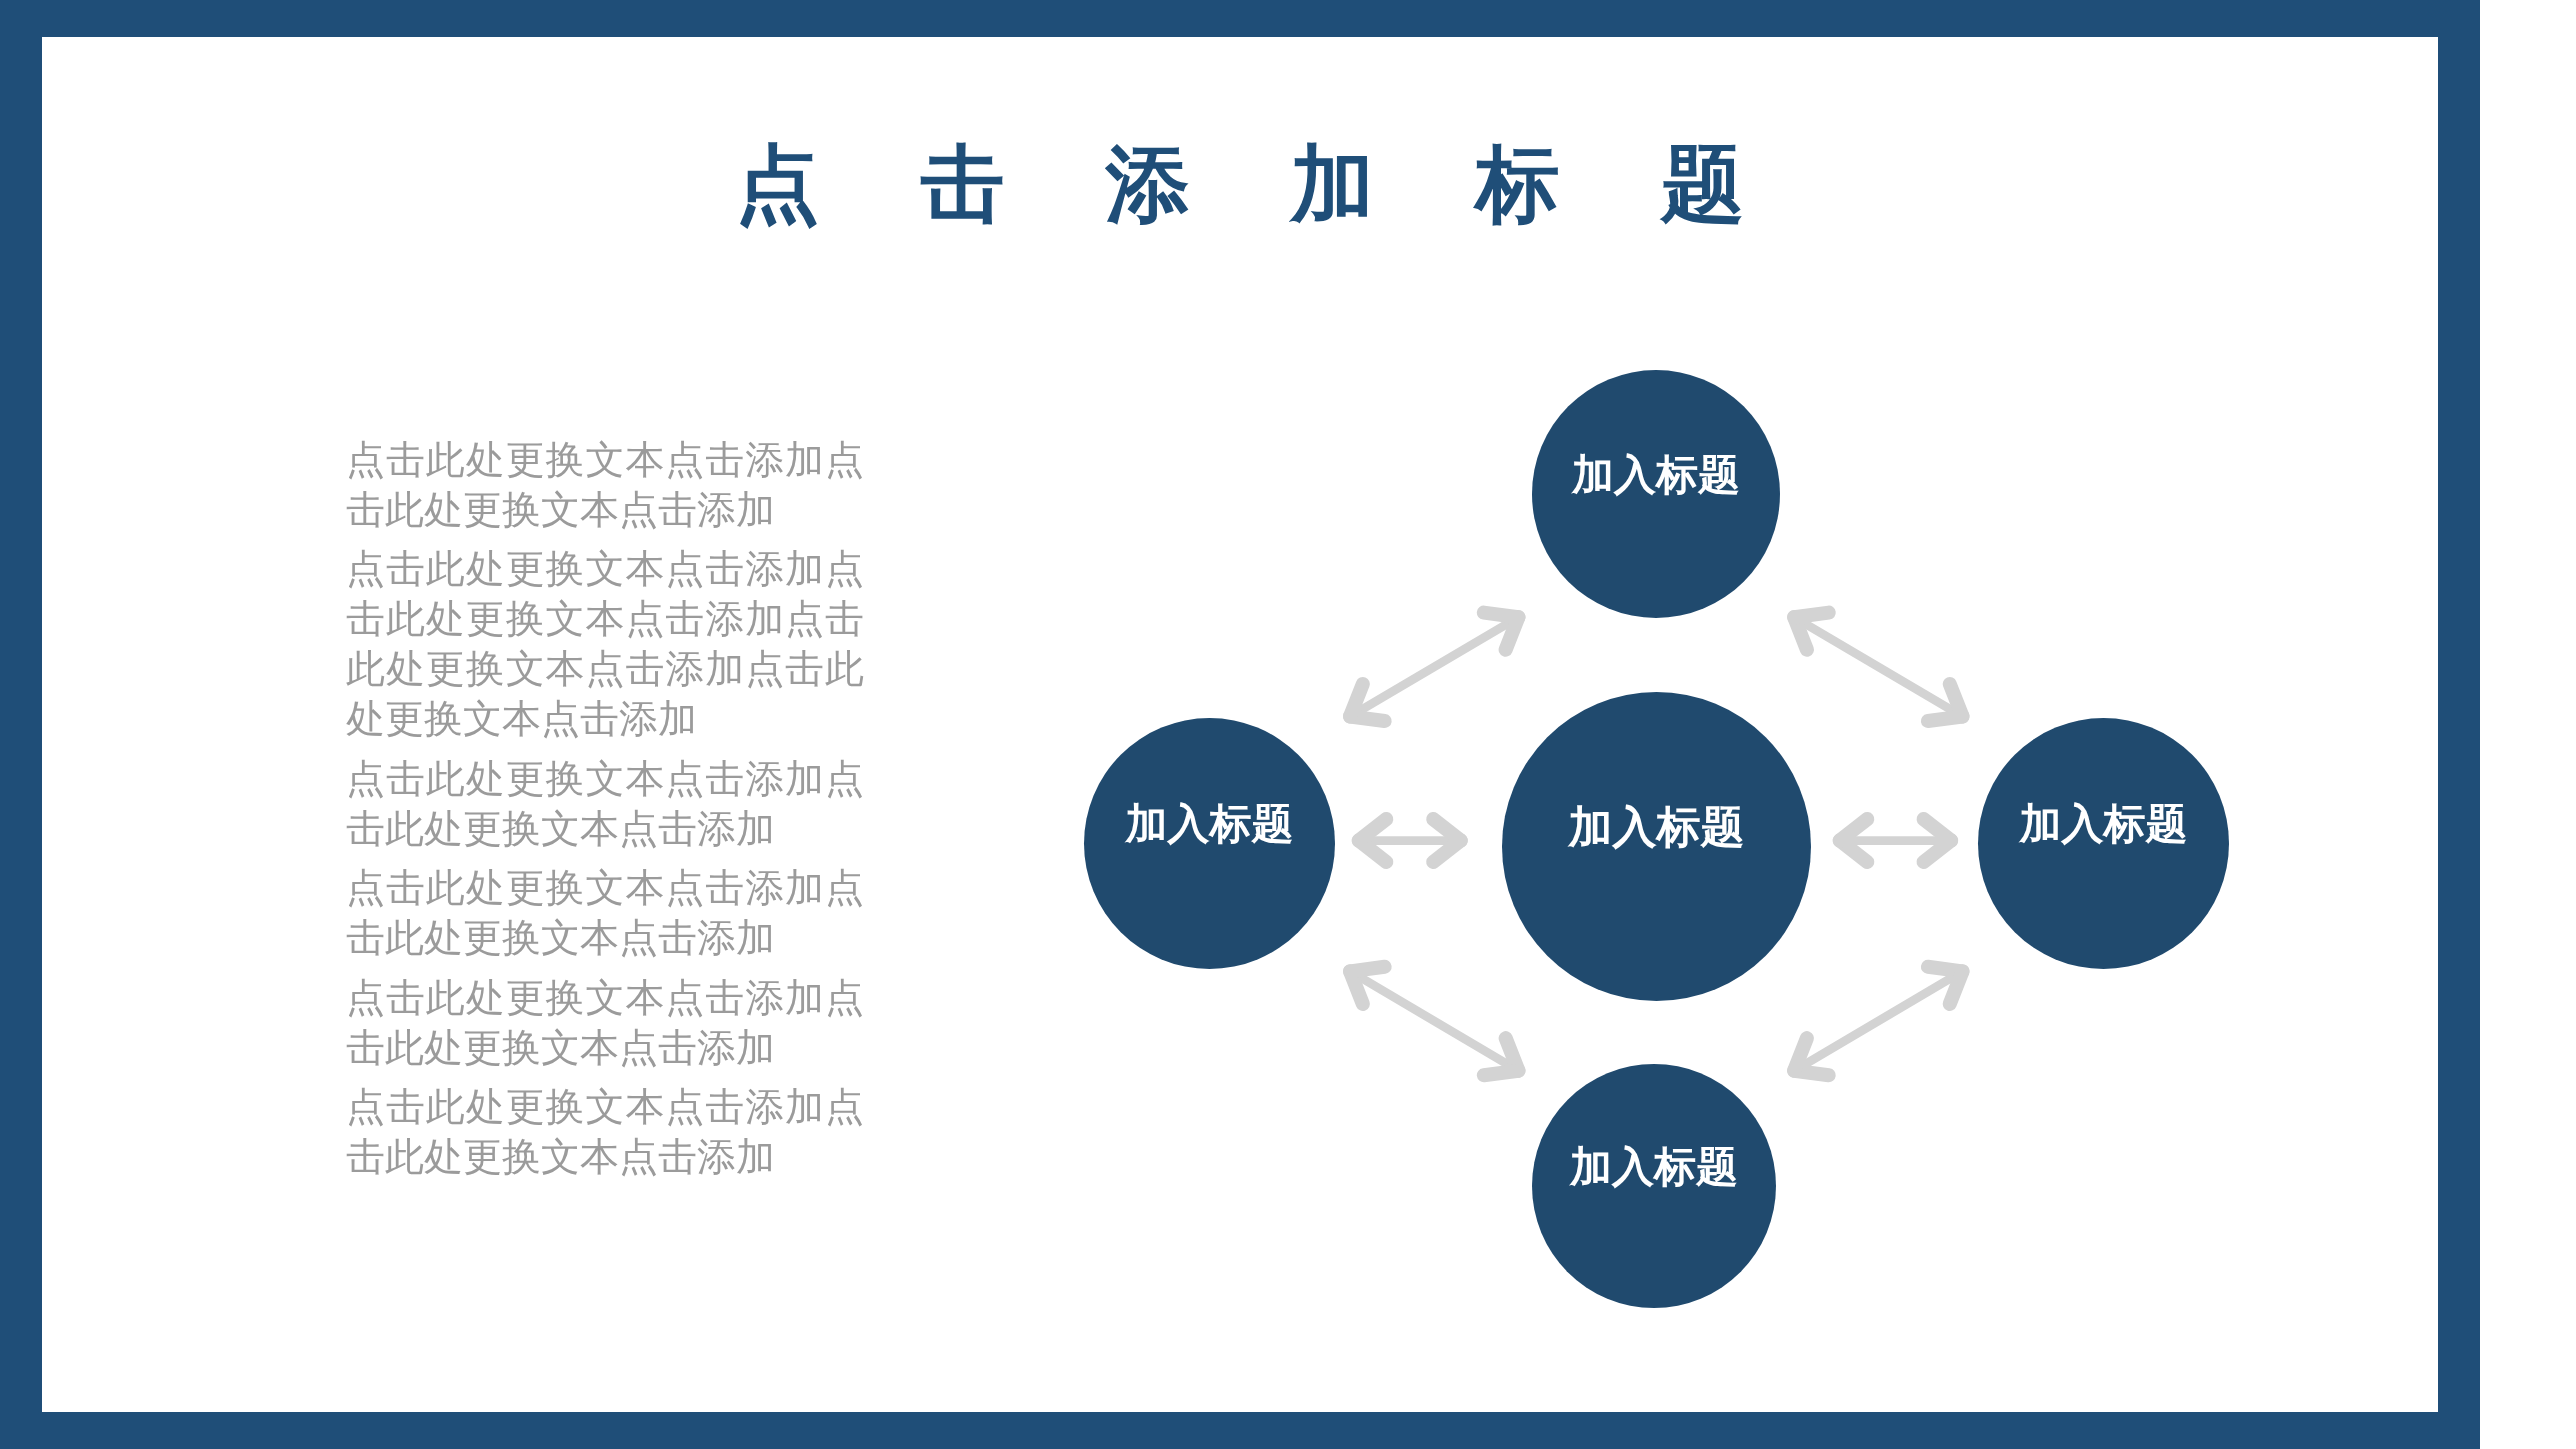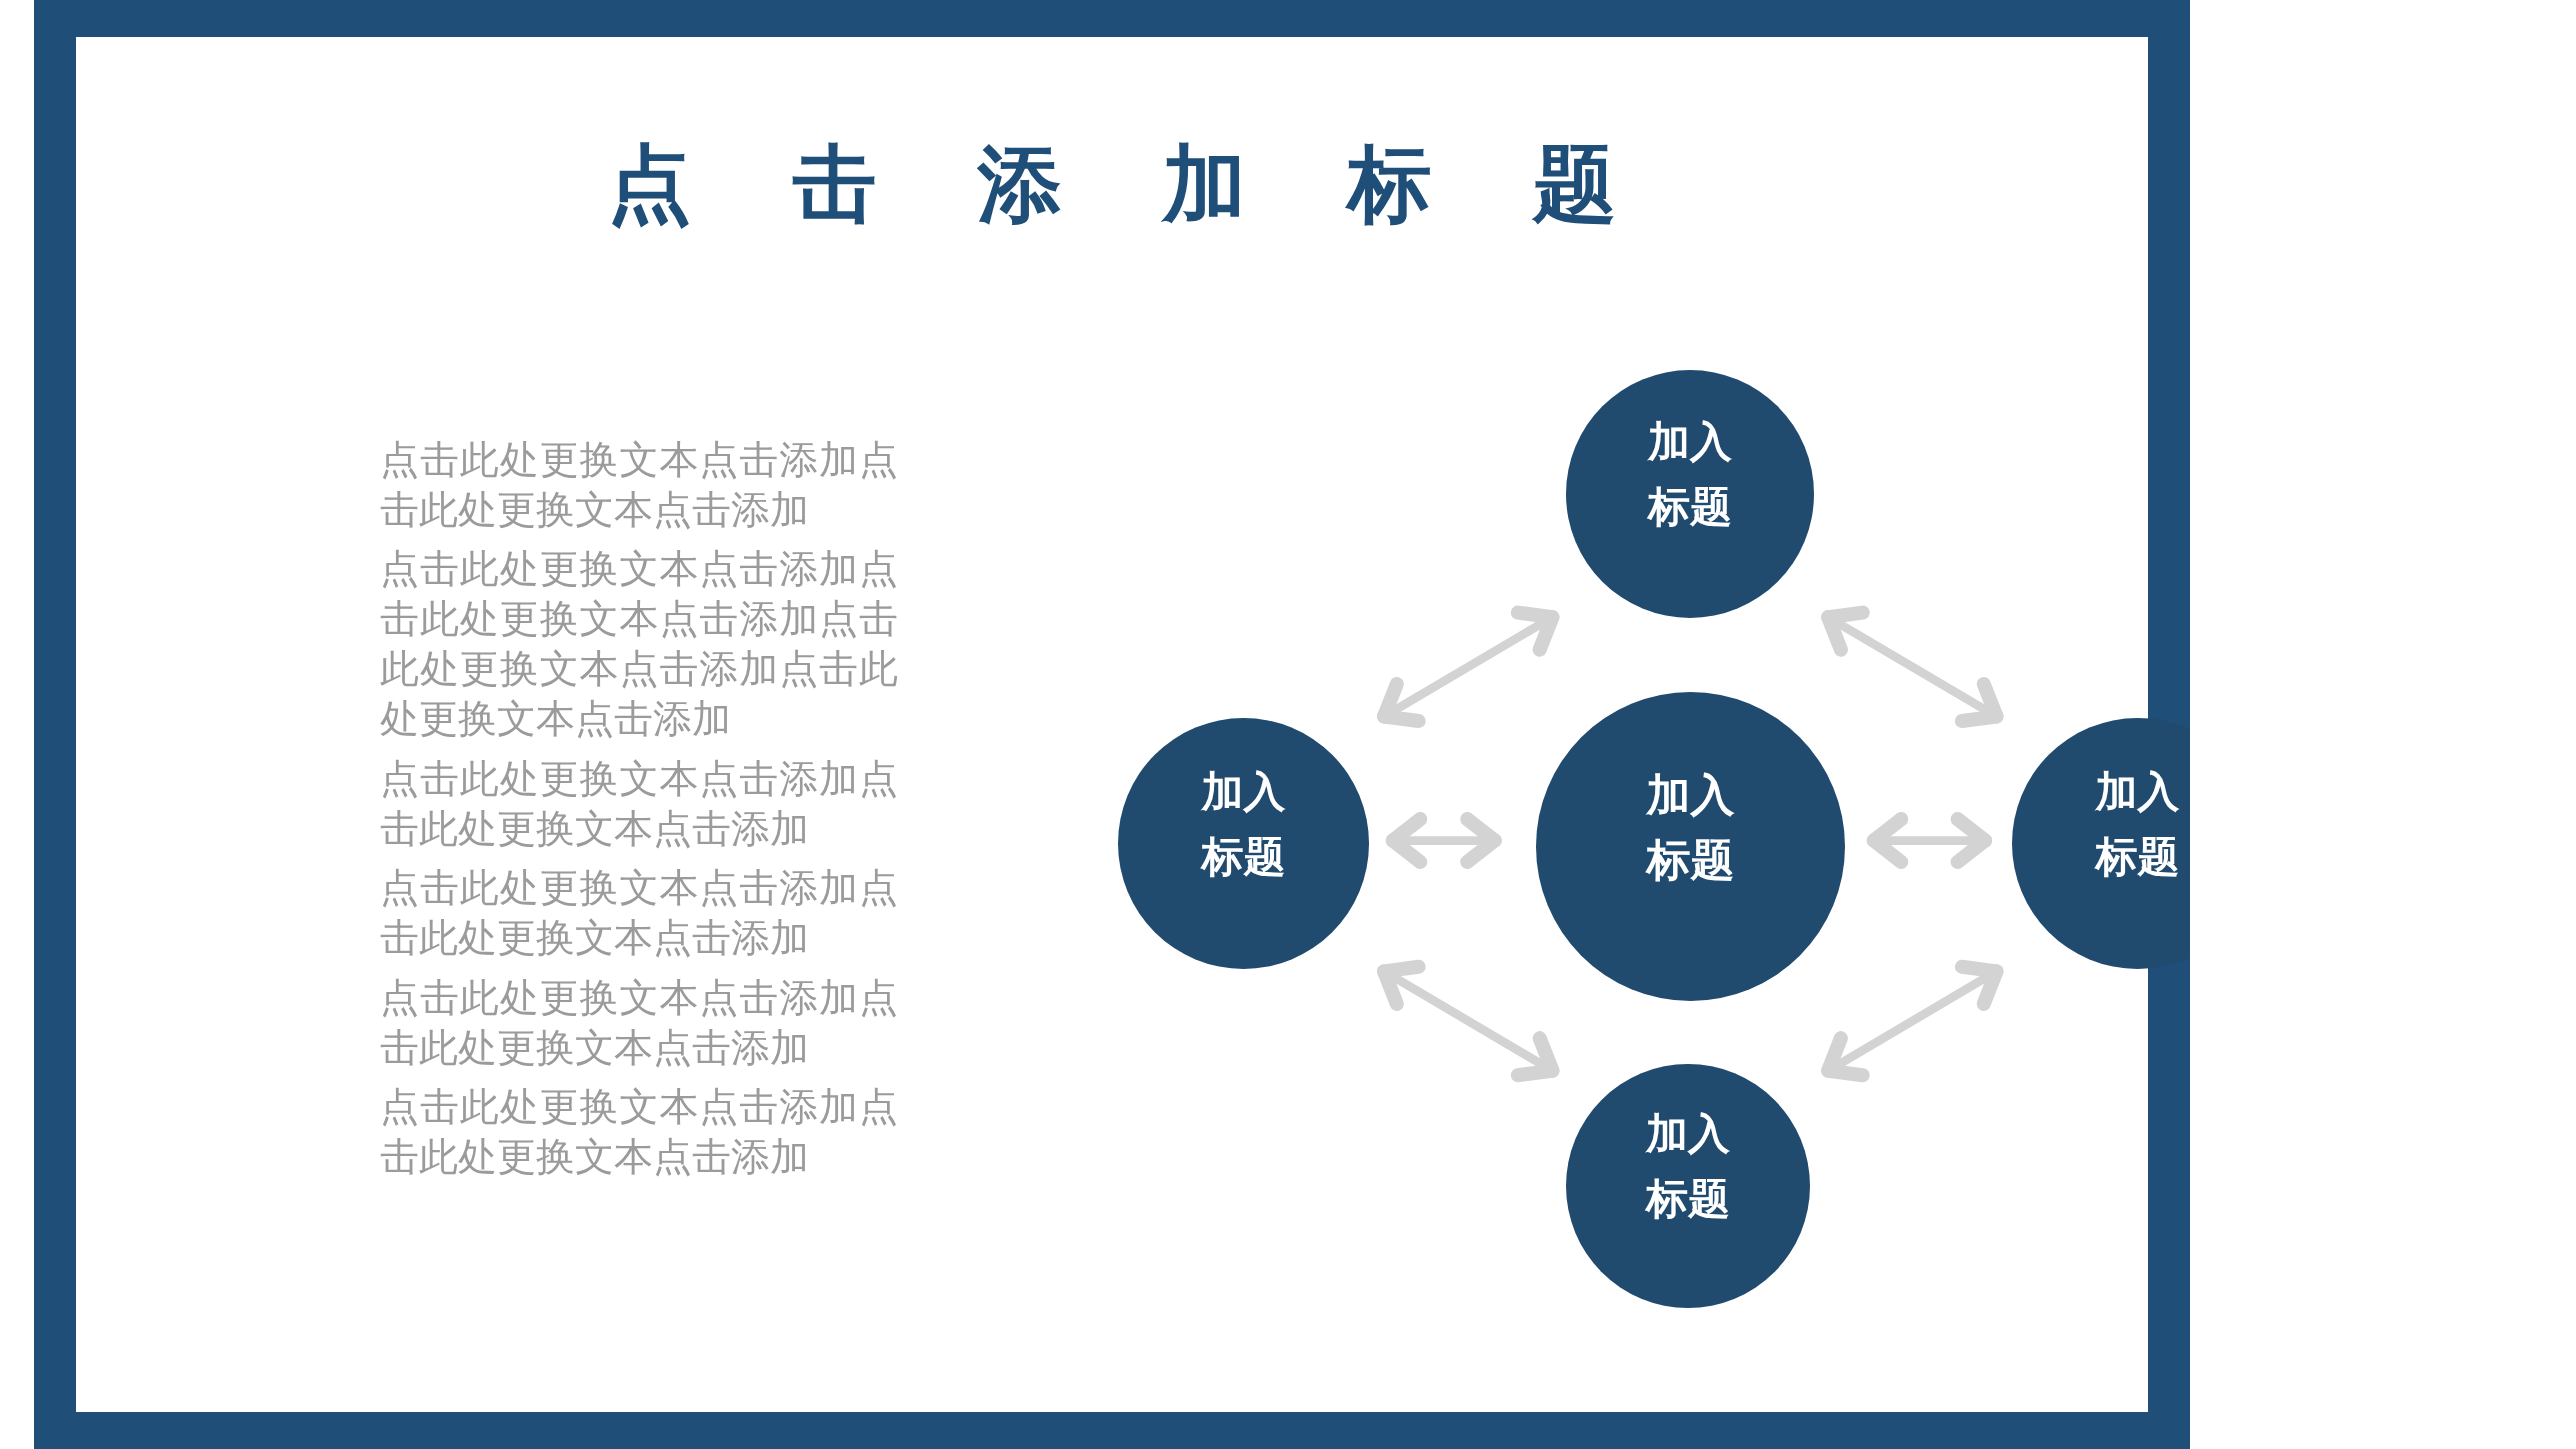--- a/index.html
+++ b/index.html
@@ -2,26 +2,25 @@
 <html style="font-size:10.7px"><head>
 <meta charset="utf-8">
 <style>
   html, body {
     margin: 0;
     padding: 0;
     background: #ffffff;
   }
   .slide {
     position: relative;
-    width: 2156px;
+    width: 2480px;
     height: 1449px;
     background: var(--frame-color, #1f4e78);
     overflow: hidden;
     font-family: "Liberation Sans", sans-serif;
-    margin-left: 34px;
   }
   .canvas {
     position: absolute;
     left: 42px;
     right: 42px;
     top: 37px;
     bottom: 37px;
     background: var(--bg-color, #ffffff);
   }
   .slide-title {
@@ -50,21 +49,21 @@
   }
   .body-text p {
     margin: 0 0 9.4px 0;
     word-break: break-all;
   }
   .node {
     position: absolute;
     border-radius: 50%;
     background: var(--circle-color, #204a6e);
     display: flex;
-    flex-direction: column;
+    flex-direction: row;
     align-items: center;
     justify-content: center;
     padding-bottom: 40px;
     box-sizing: border-box;
     color: var(--label-color, #ffffff);
     font-weight: 700;
     font-size: 42px;
     line-height: 65px;
     text-align: center;
   }

